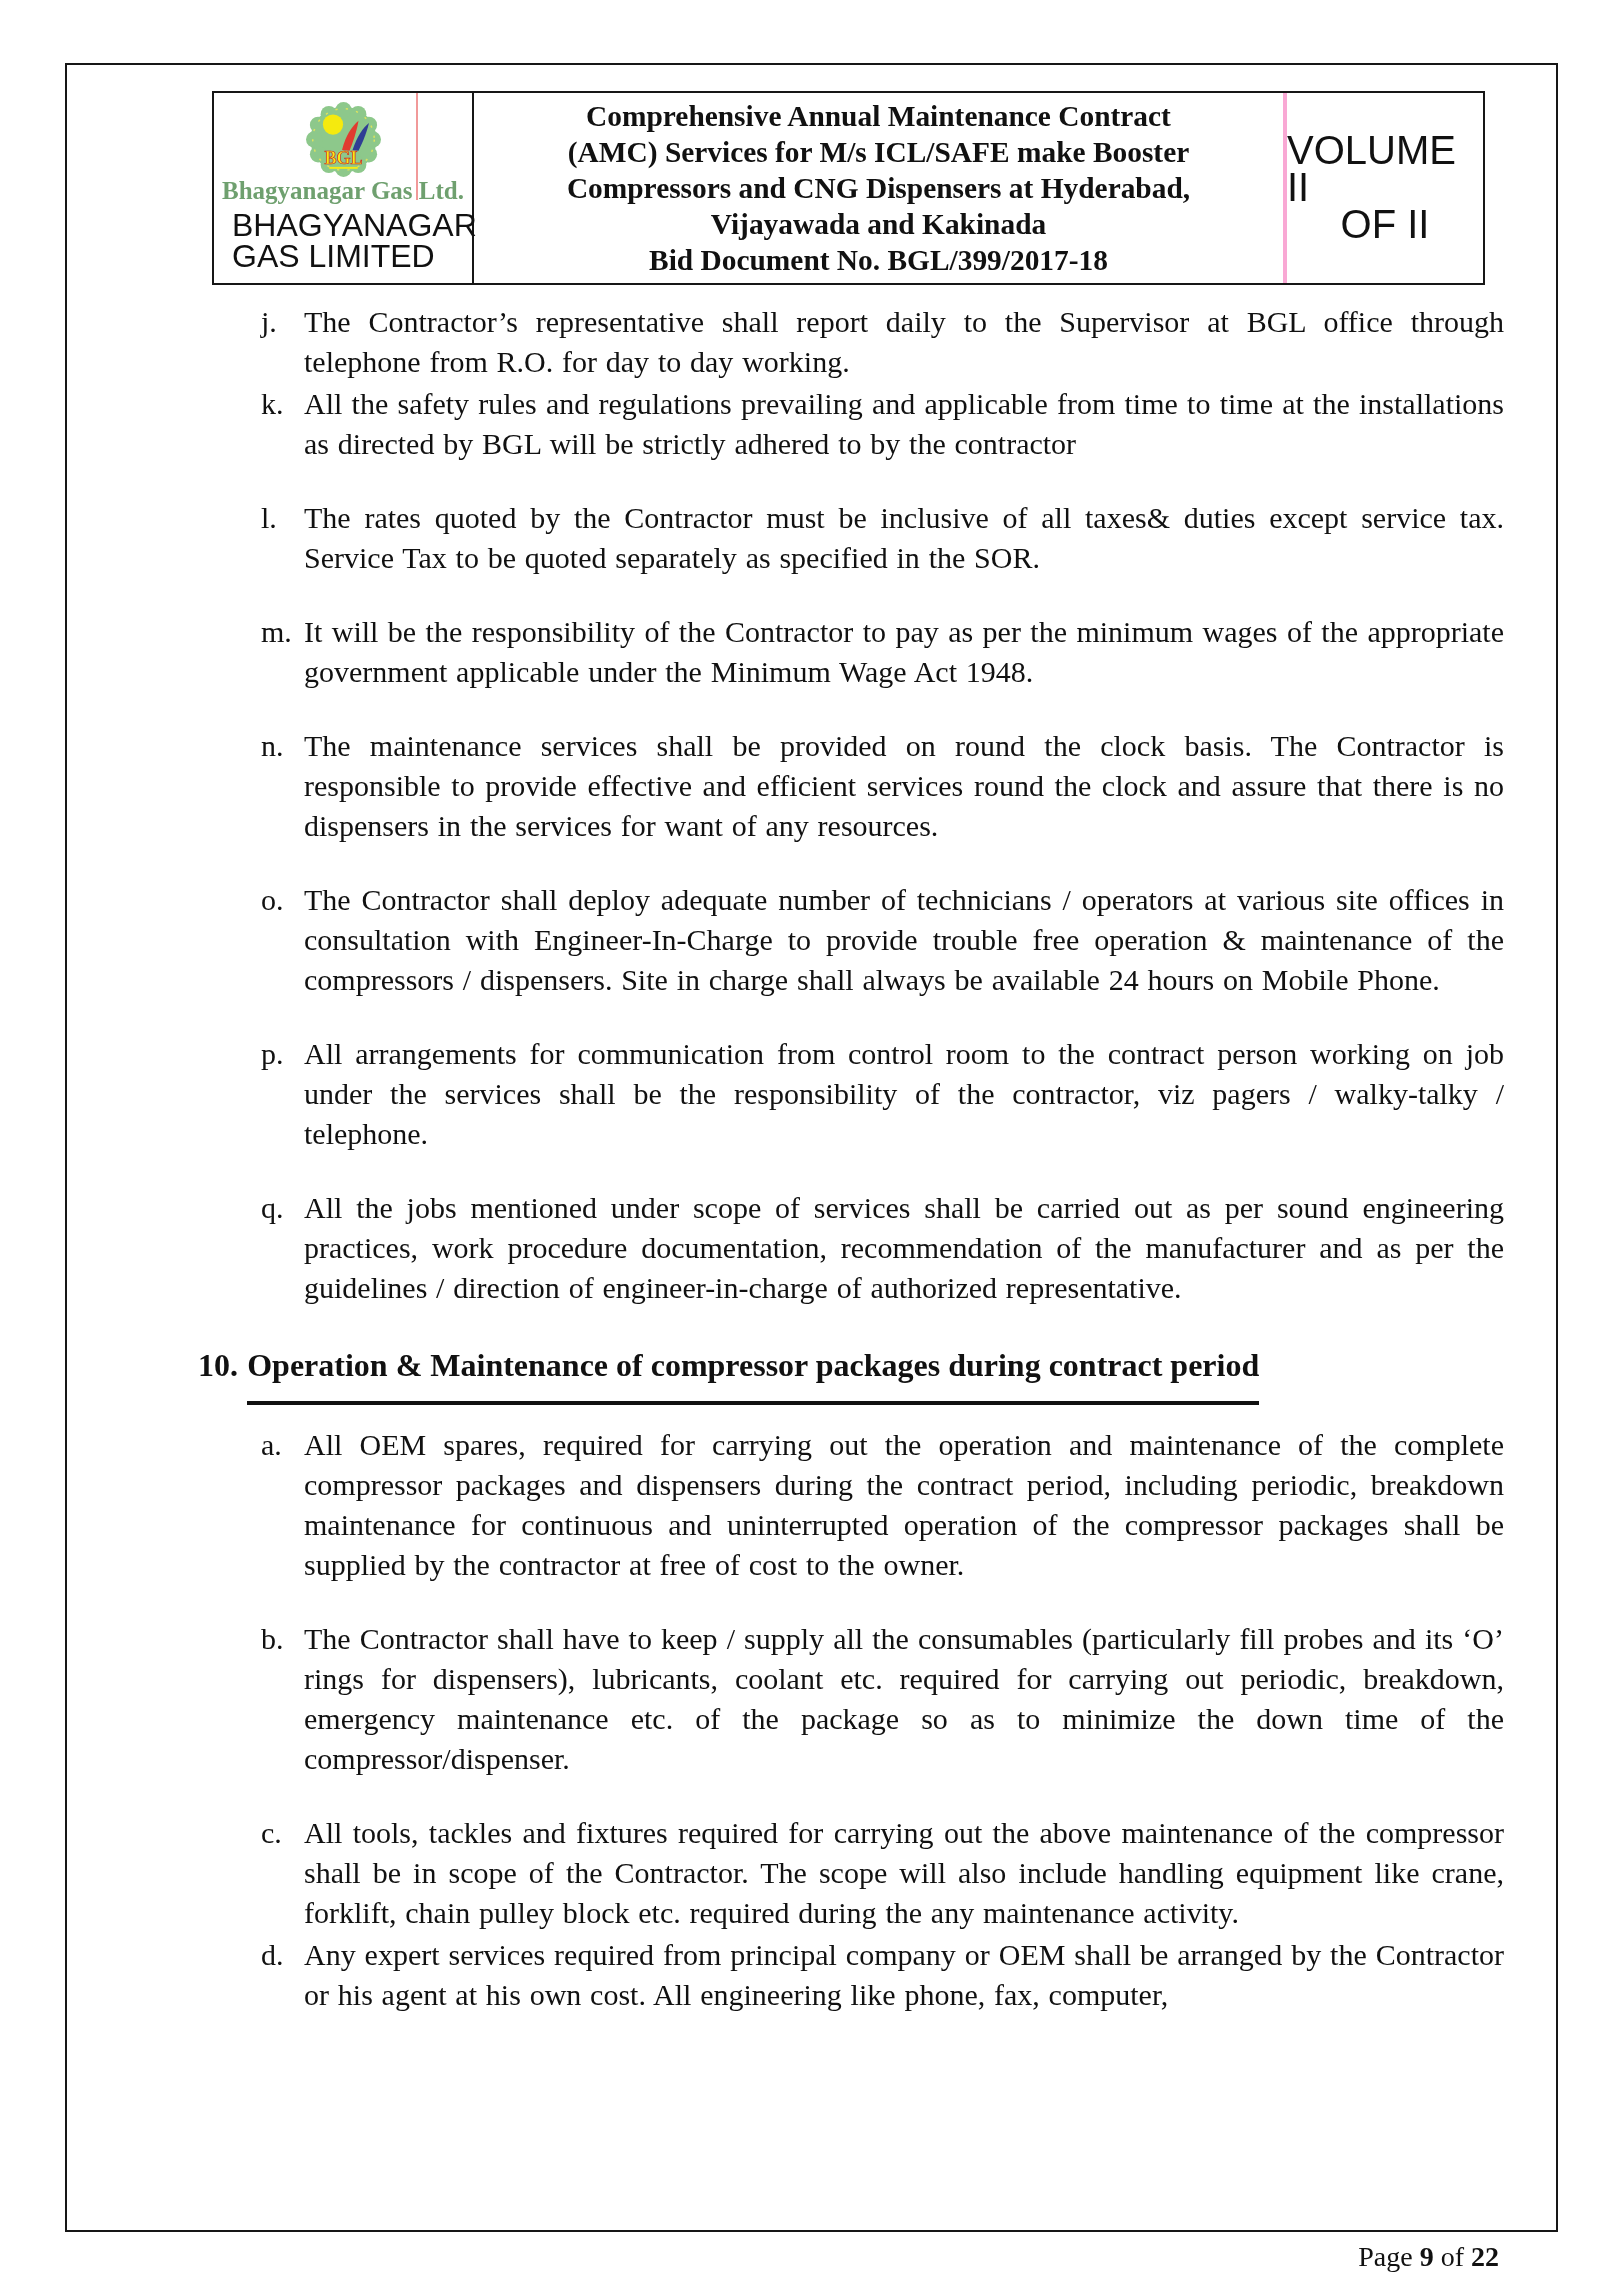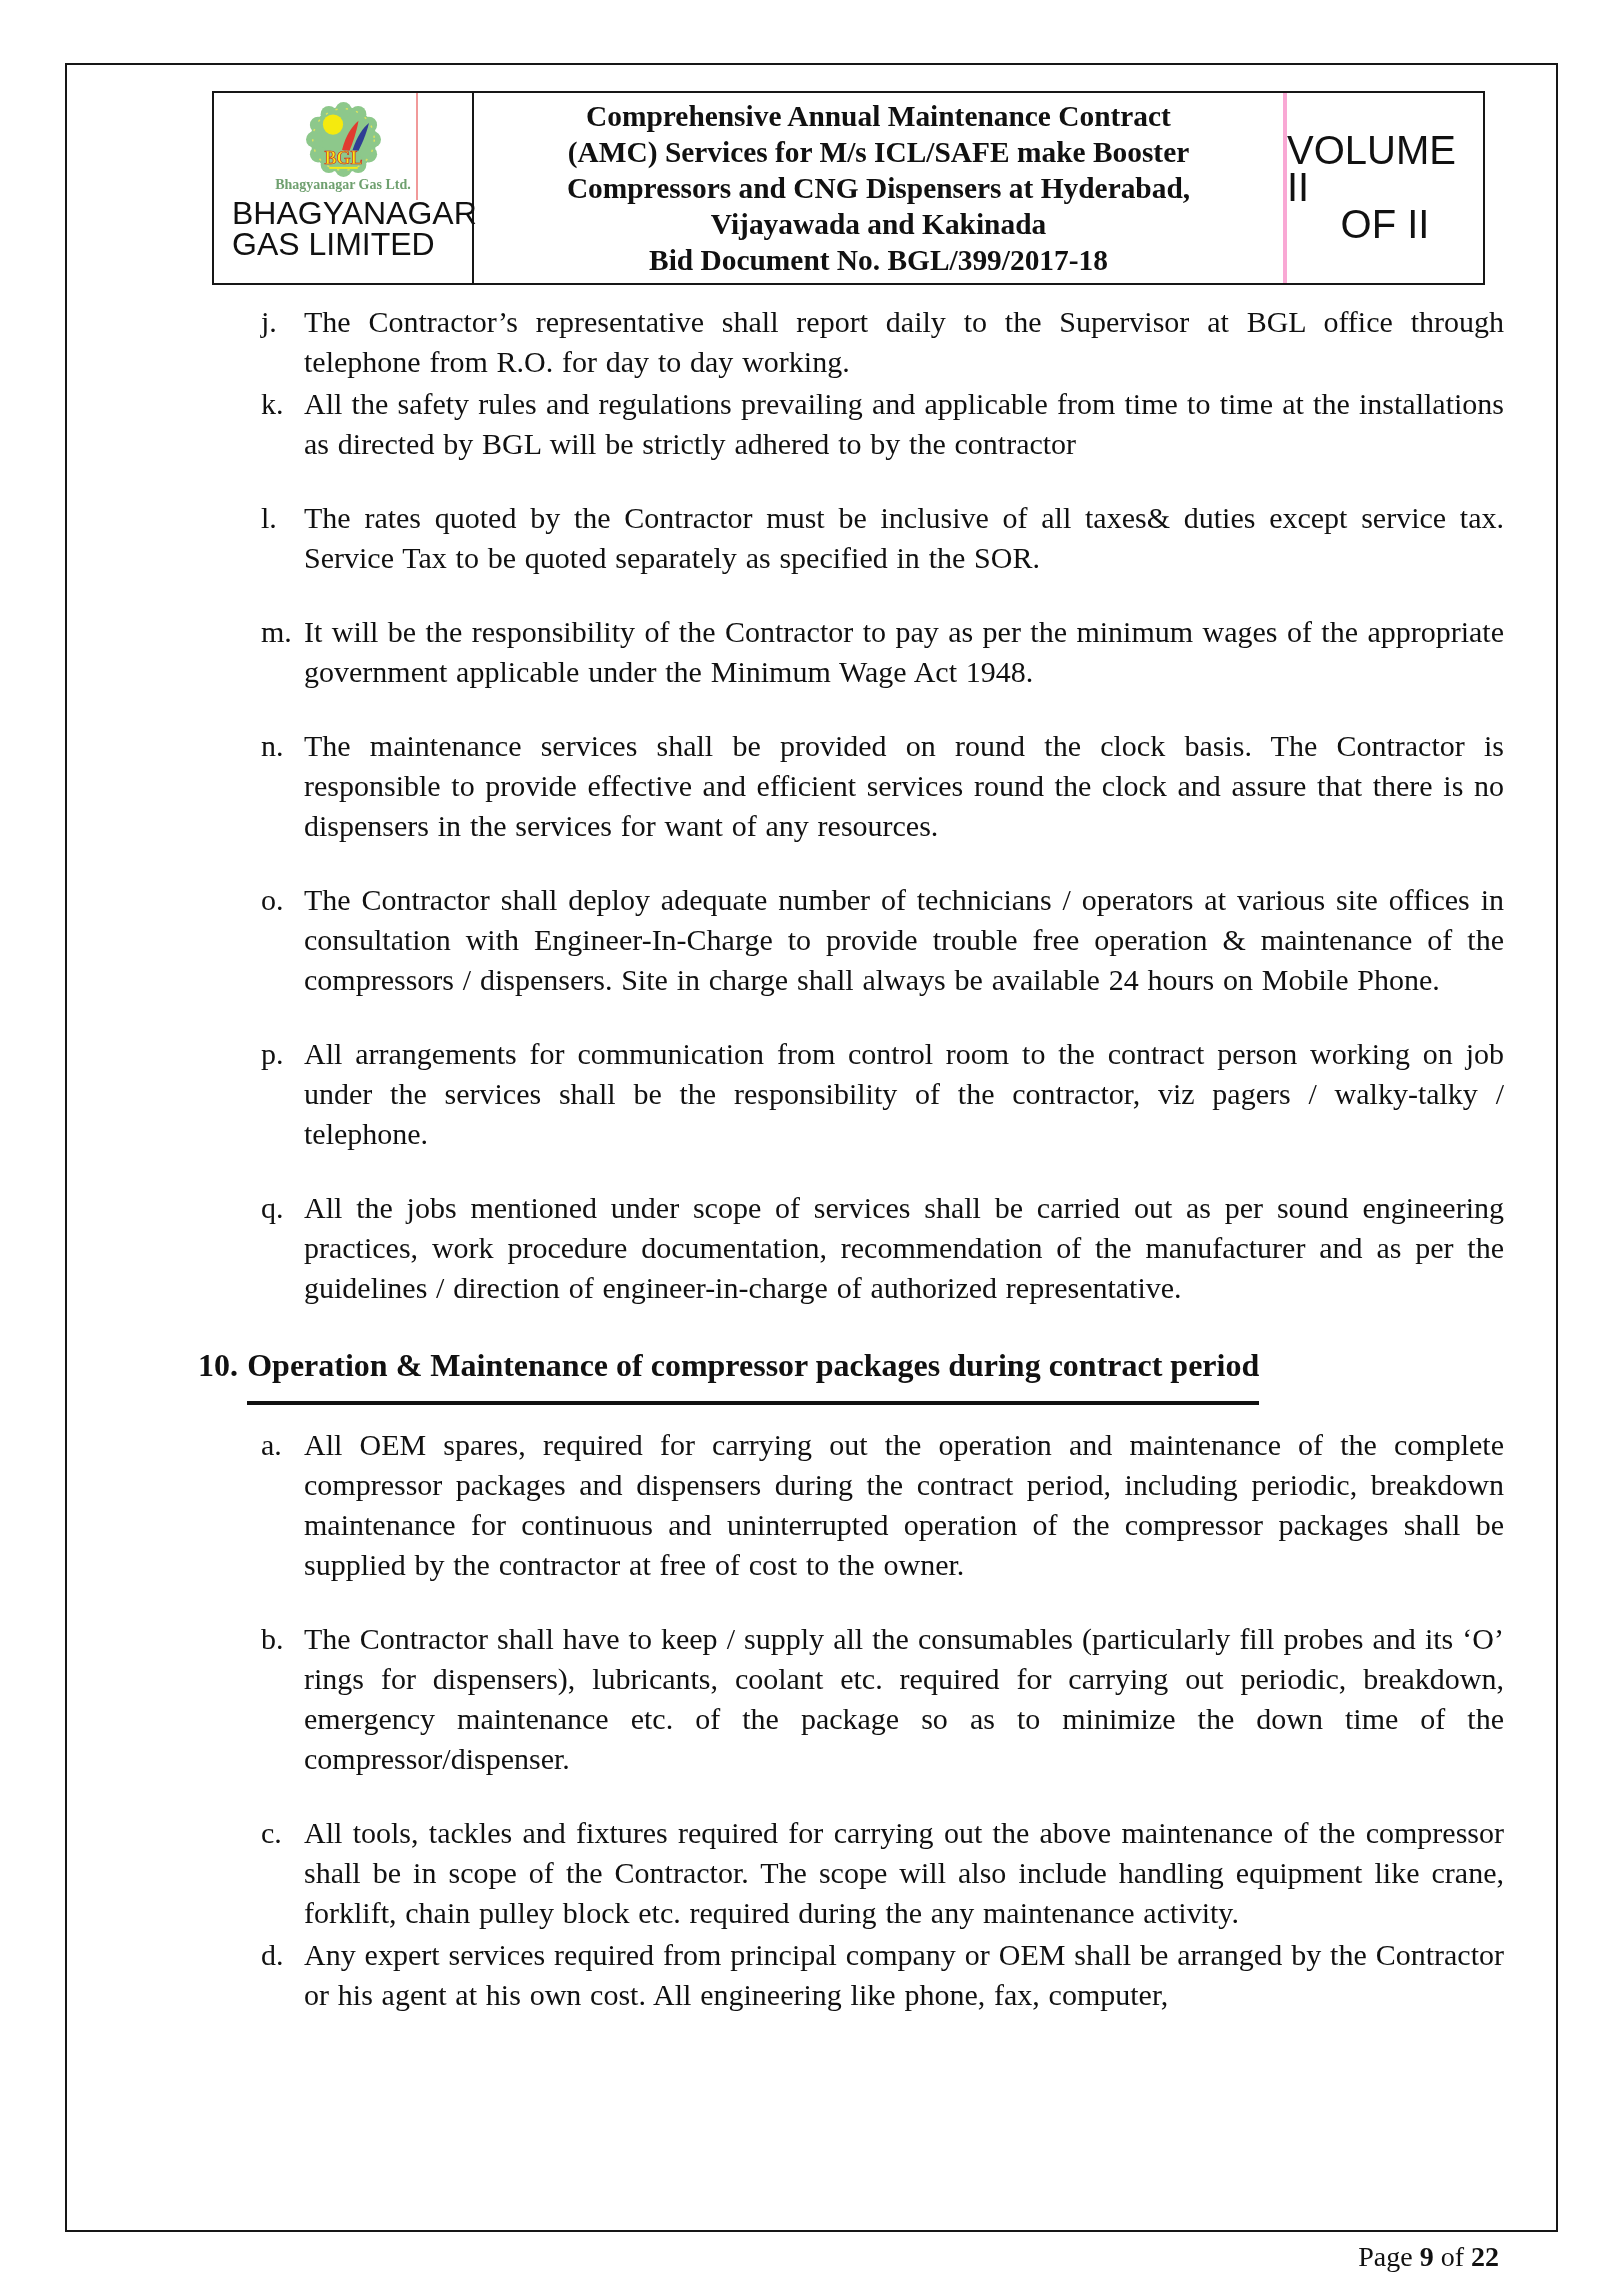--- a/index.html
+++ b/index.html
@@ -6,21 +6,21 @@
   .page{position:relative;width:1623px;height:2295px;background:#ffffff;
         font-family:"Liberation Serif",serif;color:#111;overflow:hidden;}
   .frame{position:absolute;left:65px;top:63px;width:1493px;height:2169px;
          border:2.6px solid #161616;box-sizing:border-box;}
   
   .header-table{position:absolute;left:145px;top:25.5px;width:1273px;height:194px;
                 border:2px solid #161616;box-sizing:border-box;display:flex;}
   .cell{box-sizing:border-box;}
   .logo-cell{width:260px;border-right:2px solid #161616;position:relative;
              display:flex;flex-direction:column;align-items:center;padding-top:9.2px;}
-  .logo-caption{font-size:14px;font-weight:bold;color:#6fa06f;margin-top:0px;}
+  .logo-caption{font-size:25px;font-weight:bold;color:#6fa06f;margin-top:0px;}
   .company-name{font-family:"Liberation Sans",sans-serif;font-size:32px;line-height:31px;
                 margin-top:5.2px;text-align:left;width:222px;}
   .pink-line{position:absolute;right:54px;top:0;width:2px;height:107px;background:#f19999;}
   .title-cell{width:813px;border-right:4px solid #f9a8d4;display:flex;flex-direction:column;
               align-items:center;justify-content:center;font-weight:bold;
               font-size:29.4px;line-height:36px;text-align:center;}
   .title-cell div{white-space:nowrap;}
   .volume-cell{flex:1;display:flex;flex-direction:column;align-items:center;justify-content:center;
                font-family:"Liberation Sans",sans-serif;font-size:40px;line-height:37px;}
   

